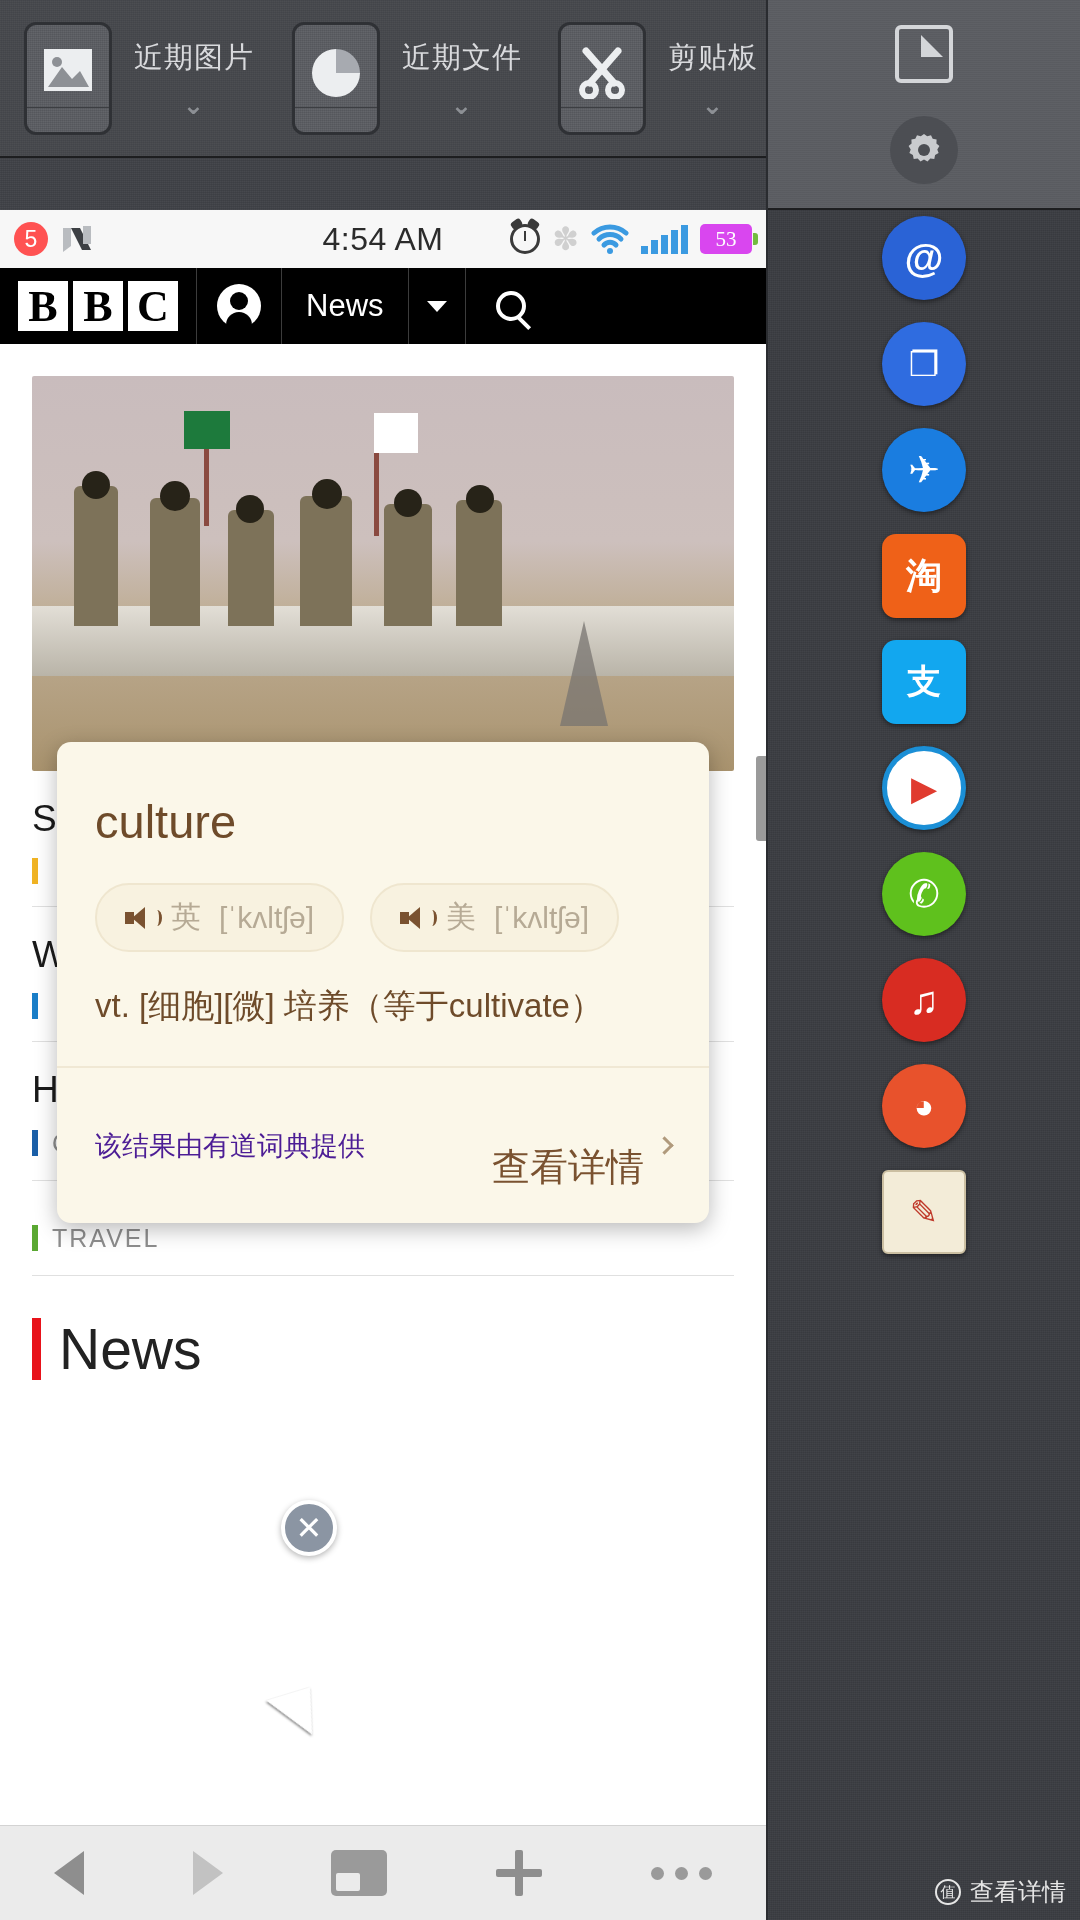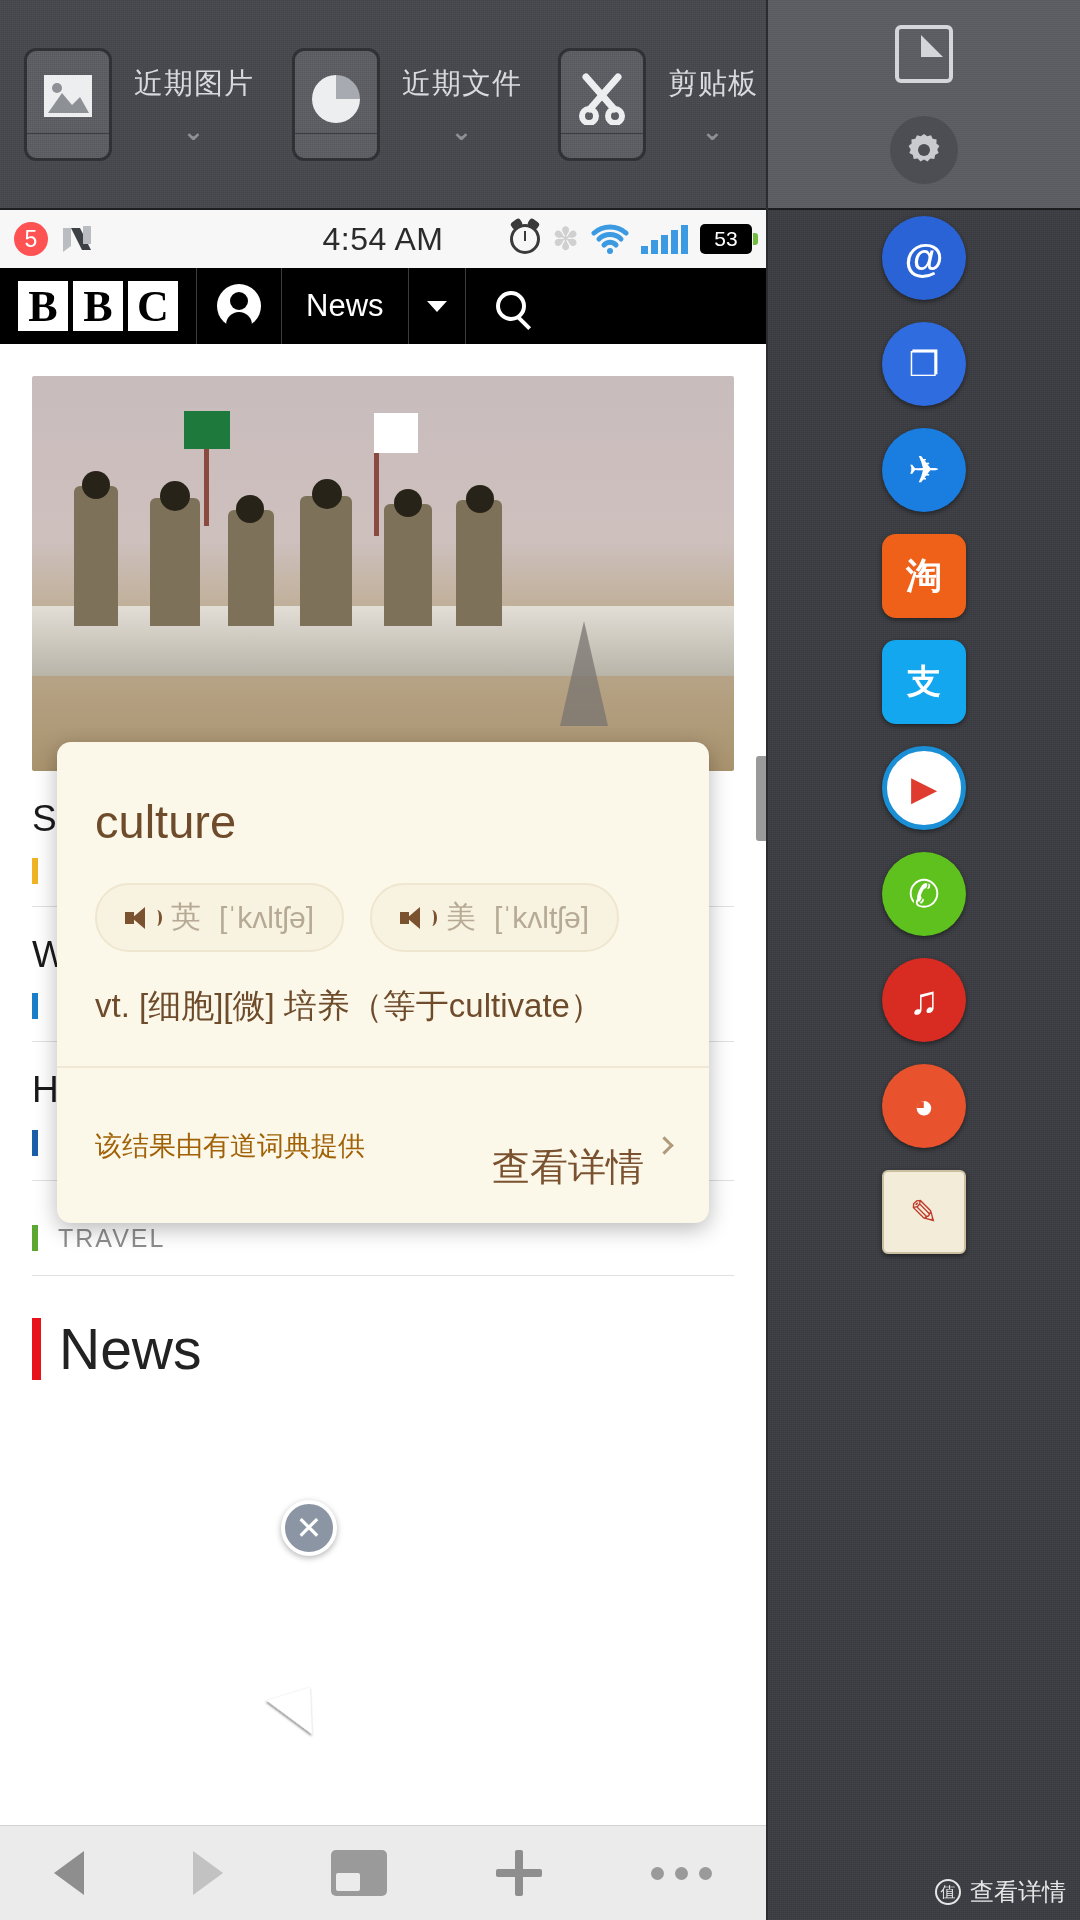--- a/index.html
+++ b/index.html
@@ -15,21 +15,21 @@
   .desktop-bg {
     position: absolute; inset: 0;
     background-color: #3f4146;
     background-image:
       repeating-linear-gradient(0deg, rgba(255,255,255,.022) 0 1px, rgba(0,0,0,.022) 1px 2px),
       repeating-linear-gradient(90deg, rgba(255,255,255,.018) 0 1px, rgba(0,0,0,.018) 1px 2px);
   }
 
   
   .top-bar {
-    position: absolute; left: 0; top: 0; width: 766px; height: 210px;
+    position: absolute; left: 0; top: 0; width: 766px; height: 158px;
     display: flex; align-items: center;
     background-color: #45474c;
     background-image:
       repeating-linear-gradient(0deg, rgba(255,255,255,.02) 0 1px, rgba(0,0,0,.02) 1px 2px),
       repeating-linear-gradient(90deg, rgba(255,255,255,.016) 0 1px, rgba(0,0,0,.016) 1px 2px);
     border-bottom: 2px solid #1d1e20;
   }
   .tb-group { display: flex; align-items: center; }
   .tb-tile {
     width: 88px; height: 113px; border-radius: 12px;
@@ -145,23 +145,23 @@
   .icon-alarm::before { left: -2px; transform: rotate(-35deg); }
   .icon-alarm::after { right: -2px; transform: rotate(35deg); }
   .alarm-hand {
     position: absolute; left: 11px; top: 4px; width: 2px; height: 10px;
     background: #3a3a3a;
   }
   .icon-bt { color: #d0d0d0; font-size: 32px; line-height: 1; }
   .signal { display: flex; align-items: flex-end; gap: 3px; height: 30px; }
   .signal i { display:block; width: 7px; background: #3b9ae1; }
   .battery {
-    width: 52px; height: 30px; background: #000000; border-radius: 5px;
+    width: 52px; height: 30px; background: #d946ef; border-radius: 5px;
     color: #fff; font-size: 21px; display: flex; align-items: center;
-    justify-content: center; position: relative;
+    justify-content: center; position: relative; font-family: Liberation Serif, serif;
   }
   .battery::after {
     content: ""; position: absolute; right: -6px; top: 9px;
     width: 5px; height: 12px; background: #72bb3f; border-radius: 0 3px 3px 0;
   }
 
   
   .bbcnav { height: 76px; background: #000; display: flex; align-items: stretch; }
   .bbclogo {
     display: flex; align-items: center; padding: 0 18px; gap: 5px;
@@ -234,21 +234,21 @@
     background: #9a9a9a; border-radius: 3px;
   }
 
   
   .art {
     margin: 0 32px; padding: 26px 0 22px 0; border-bottom: 1px solid #e0e0e0;
   }
   .art-title { font-size: 37px; color: #1a1a1a; line-height: 1.18; }
   .art-cat {
     margin-top: 17px; font-size: 25px; color: #8d8d8d; letter-spacing: 2px;
-    display: flex; align-items: center; gap: 20px;
+    display: flex; align-items: center; gap: 14px;
   }
   .catbar { width: 6px; height: 26px; display: inline-block; }
   .hl {
     background: linear-gradient(180deg,#fdd44f,#eeb836);
     padding: 2px 5px; border-radius: 3px; color: #111;
   }
   .section-head {
     margin: 40px 32px 0 32px; display: flex; align-items: center; gap: 18px;
   }
   .section-bar { width: 9px; height: 62px; background: #e8121a; }
@@ -286,21 +286,21 @@
     position: absolute; right: -9px; top: 3px; width: 10px; height: 16px;
     border-right: 3px solid #7a5230; border-radius: 0 50% 50% 0 / 0 50% 50% 0;
   }
   .pron-text { font-size: 30px; color: #b6aa95; }
   .dict-defs { padding: 30px 38px 36px 38px; }
   .dict-def { font-size: 33px; color: #6e4b2a; line-height: 1.46; }
   .dict-foot {
     border-top: 2px solid #f0e8d4; padding: 30px 38px;
     display: flex; align-items: center; justify-content: space-between;
   }
-  .dict-src { font-size: 27px; color: #a16207; }
+  .dict-src { font-size: 27px; color: #4c1d95; }
   .dict-more { display: flex; align-items: center; gap: 14px; }
   .dict-more-label { font-size: 38px; color: #7a5230; margin-top: 44px; }
   .chev-r {
     width: 13px; height: 13px; border-right: 3px solid #b09a7c;
     border-top: 3px solid #b09a7c; transform: rotate(45deg);
   }
 
   
   .cursor {
     position: absolute; left: 272px; top: 1317px; width: 0; height: 0;

